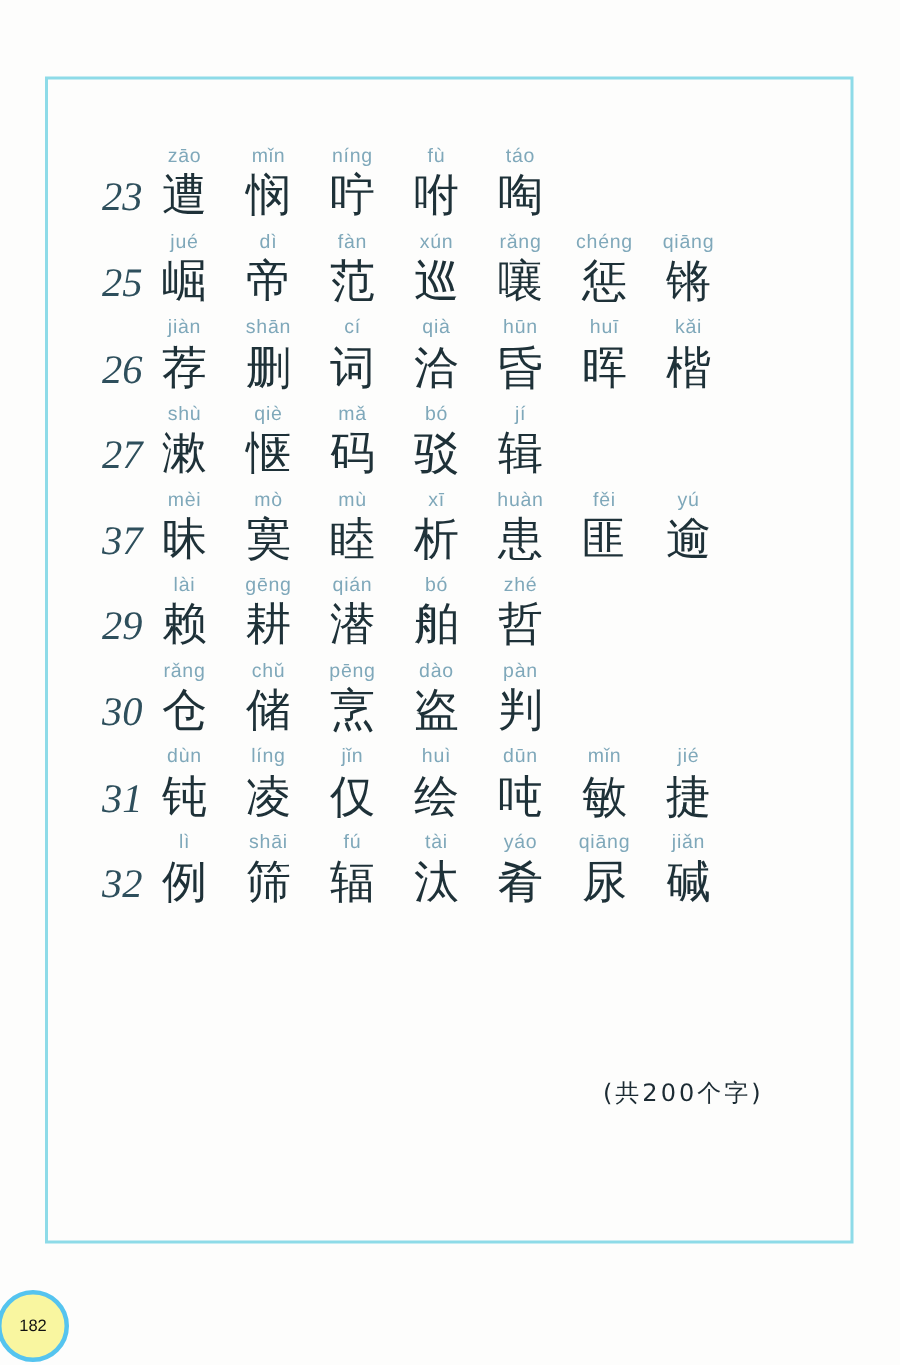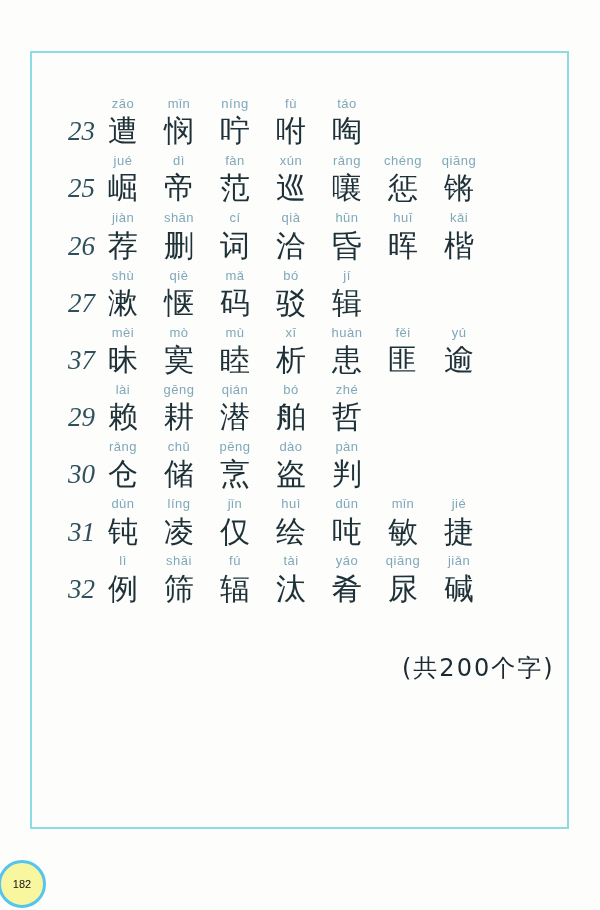--- a/index.html
+++ b/index.html
@@ -64,22 +64,22 @@
   }
   .zi {
     font-size: 30px;
     line-height: 37px;
     color: var(--character, #1e3138);
     font-family: "DejaVu Sans", serif;
   }
   .footer {
     position: absolute;
     left: 402px;
-    top: 652px;
-    font-size: 24px;
+    top: 719px;
+    font-size: 16px;
     letter-spacing: 2px;
     color: var(--footer_text, #1c2b33);
     font-family: "DejaVu Sans", sans-serif;
   }
   .badge-tail {
     position: absolute;
     left: 0;
     top: 882px;
     width: 7px;
     height: 3px;

